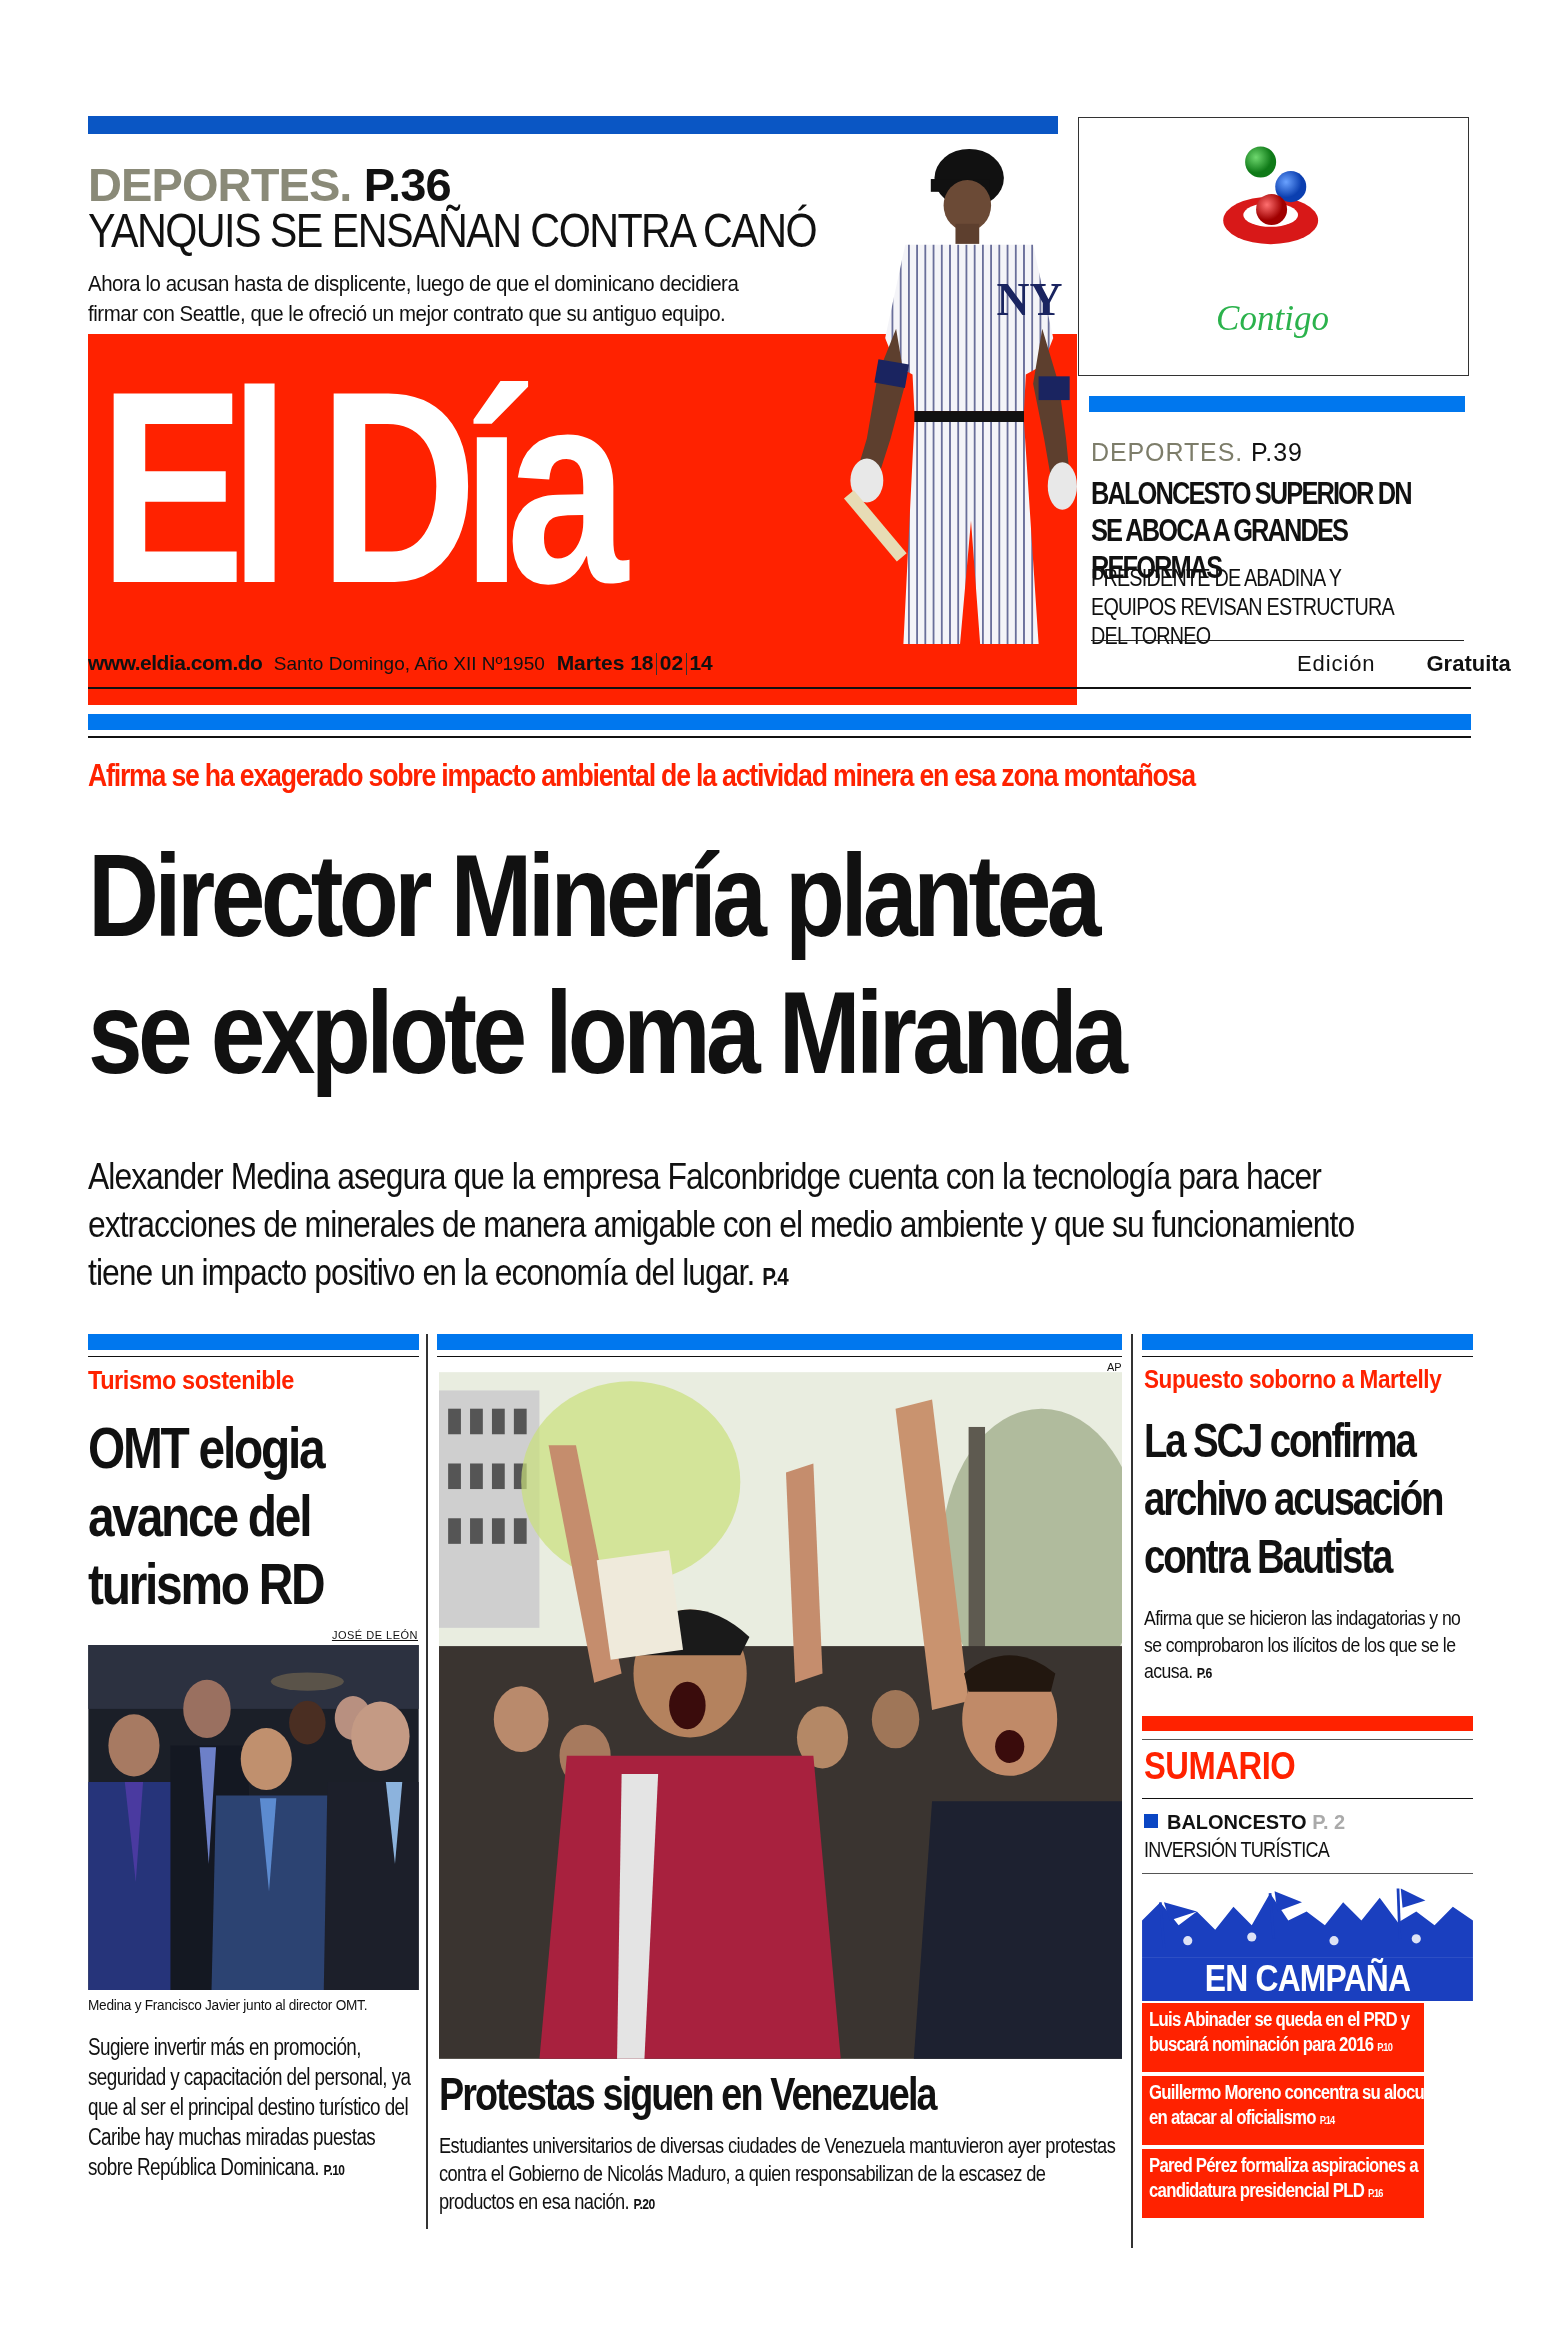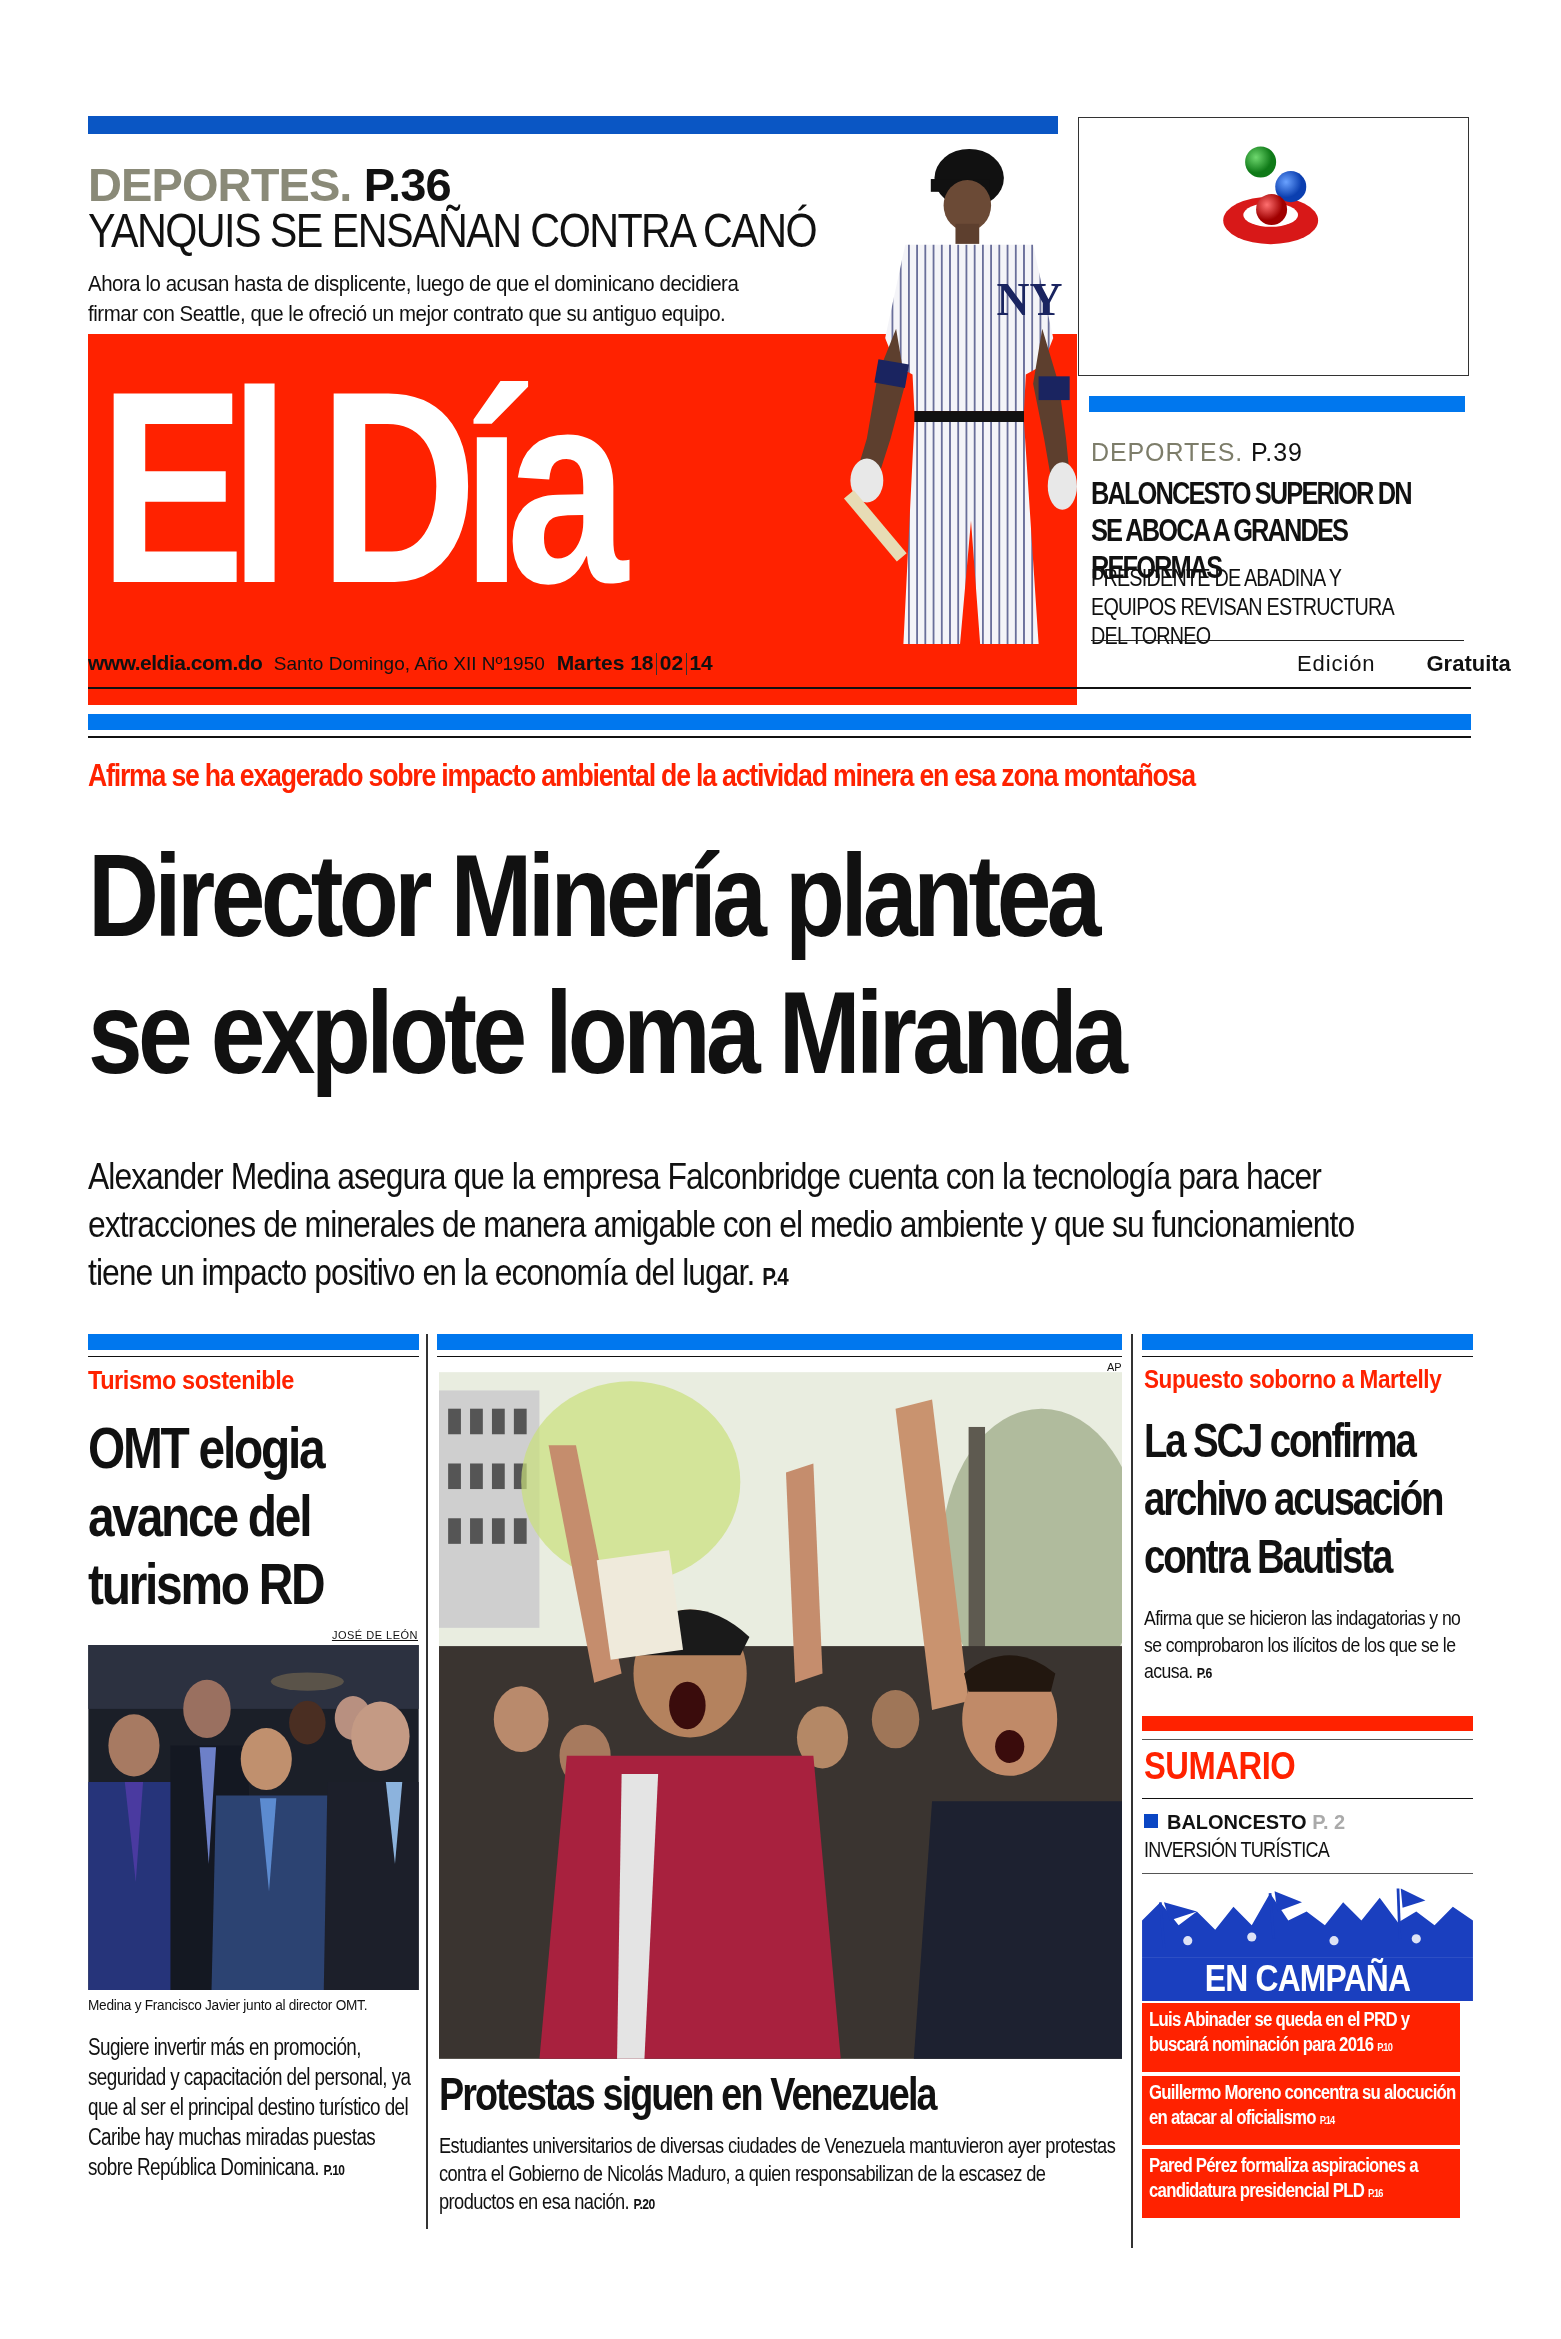--- a/index.html
+++ b/index.html
@@ -85,21 +85,21 @@
   #sum-title { left: 1144px; top: 1745px; font-size: 38px; font-weight: 700; color: #ff2200; letter-spacing: -0.5px; transform: scaleX(0.86); }
   #sum-rule2 { left: 1142px; top: 1798px; width: 331px; border-top: 1.8px solid #111; }
   #sum-ed { left: 1144px; top: 1811px; font-size: 20px; font-weight: 700; white-space: nowrap; }
   #sum-ed .sq { display: inline-block; width: 13.7px; height: 13.7px; background: #0a46c4; margin-right: 3.7px; vertical-align: 0.9px; }
   #sum-ed .pg { color: #aaa; font-weight: 700; }
   #sum-edtxt { left: 1144px; top: 1837px; font-size: 22px; letter-spacing: -0.9px; transform: scaleX(0.82); white-space: nowrap; }
   #sum-rule3 { left: 1142px; top: 1873px; width: 331px; border-top: 1.8px solid #555; }
 
   #camp { left: 1142px; top: 1884px; width: 331px; height: 117px; }
   #camp-label { left: 1142px; top: 1958px; width: 331px; text-align: center; font-size: 37px; font-weight: 700; color: #fff; letter-spacing: -0.9px; transform: scaleX(0.86); transform-origin: center top; }
-  .camp-item { left: 1142px; width: 318px; background: #ff2200; color: #fff; font-size: 20px; line-height: 25.6px; font-weight: 700; padding: 3.7px 7.3px; letter-spacing: -0.9px; }
+  .camp-item { left: 1142px; width: 282px; background: #ff2200; color: #fff; font-size: 20px; line-height: 25.6px; font-weight: 700; padding: 3.7px 7.3px; letter-spacing: -0.9px; }
   .camp-item .txt { display: block; transform: scaleX(0.84); transform-origin: left top; width: 384px; }
   .camp-item .pg { font-size: 11px; }
   #ci1 { top: 2003px; height: 69px; }
   #ci2 { top: 2076px; height: 69px; }
   #ci3 { top: 2149px; height: 69px; }
 </style>
 </head>
 <body>
 
 <div id="top-blue" class="abs"></div>
@@ -162,20 +162,21 @@
           <stop offset="0" stop-color="#ff7070"></stop>
           <stop offset="1" stop-color="#a00000"></stop>
         </radialGradient>
     </defs>
     <ellipse cx="210" cy="112" rx="52" ry="26" fill="#d81818"></ellipse>
     <ellipse cx="210" cy="106" rx="30" ry="13" fill="#fff"></ellipse>
     <circle cx="199" cy="48" r="17" fill="url(#gg)"></circle>
     <circle cx="232" cy="75" r="17" fill="url(#gb)"></circle>
     <circle cx="211" cy="100" r="17" fill="url(#gr)"></circle>
   </svg>
+  <div class="abs" style="left:0;top:181px;width:387px;text-align:center;font-size:35px;font-style:italic;color:#2bb24c;font-family:'Liberation Serif',serif;">Contigo</div>
 </div>
 
 <div id="rt-blue" class="abs"></div>
 <div id="rt-kicker" class="abs">
   <span class="sec">DEPORTES.</span>
   <span>P.39</span>
 </div>
 <div id="rt-head" class="abs cond">BALONCESTO SUPERIOR DN SE ABOCA A GRANDES REFORMAS</div>
 <div id="rt-deck" class="abs cond">PRESIDENTE DE ABADINA Y EQUIPOS REVISAN ESTRUCTURA DEL TORNEO</div>
 <div id="rt-rule" class="abs"></div>

